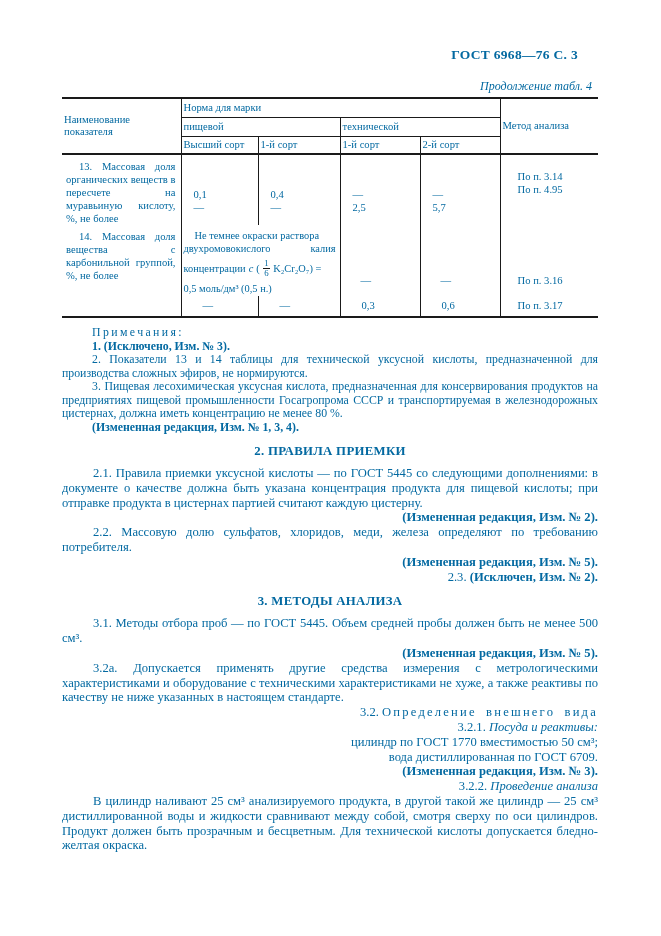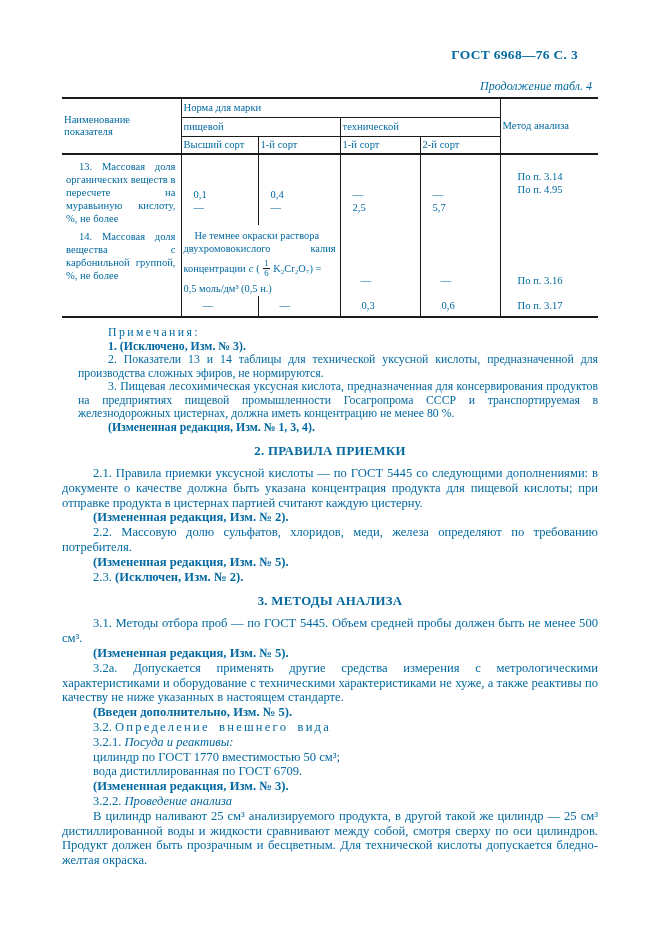--- a/index.html
+++ b/index.html
@@ -40,27 +40,27 @@
   .f1{text-indent:11px;white-space:nowrap;line-height:13px;}
   .f2{display:flex;justify-content:space-between;line-height:13px;align-items:flex-end;}
   .f3{display:flex;align-items:center;gap:3px;height:27px;white-space:nowrap;}
   .f4{white-space:nowrap;line-height:14px;}
   .frac{display:inline-flex;flex-direction:column;align-items:center;font-size:8.8px;line-height:9.5px;}
   .frac .num{border-bottom:1px solid #1a1a1a;padding:0 1.5px;}
   .it{font-style:italic;}
 
   
   .notes{margin-top:8px;font-size:11.8px;line-height:13.5px;}
-  .note{text-indent:30px;margin-left:16px;}
+  .note{text-indent:30px;}
   .nj{text-align:justify;}
   .bold{font-weight:bold;}
   .spaced{letter-spacing:2.4px;}
   .spaced2{letter-spacing:2.2px;word-spacing:4px;}
   .sec-head{font-size:12.8px;font-weight:bold;text-align:center;margin-top:10px;margin-bottom:7px;letter-spacing:0.3px;}
-  .p{font-size:12.6px;line-height:14.8px;text-indent:31px;}
+  .p{font-size:12.6px;line-height:14.8px;text-indent:31px;text-align:right;}
   .pj{text-align:justify;}
 </style>
 </head>
 <body>
 
 <div class="page">
   <div class="content">
 
     <div class="running-head">ГОСТ 6968—76 С. 3</div>
     <div class="continuation">Продолжение табл. 4</div>
@@ -161,21 +161,20 @@
     <div class="p pj">2.1. Правила приемки уксусной кислоты — по ГОСТ 5445 со следующими дополнениями: в документе о качестве должна быть указана концентрация продукта для пищевой кислоты; при отправке продукта в цистернах партией считают каждую цистерну.</div>
     <div class="p bold">(Измененная редакция, Изм. № 2).</div>
     <div class="p pj">2.2. Массовую долю сульфатов, хлоридов, меди, железа определяют по требованию потребителя.</div>
     <div class="p bold">(Измененная редакция, Изм. № 5).</div>
     <div class="p"><span>2.3.</span> <span class="bold">(Исключен, Изм. № 2).</span></div>
 
     <div class="sec-head">3. МЕТОДЫ АНАЛИЗА</div>
     <div class="p pj">3.1. Методы отбора проб — по ГОСТ 5445. Объем средней пробы должен быть не менее 500 см³.</div>
     <div class="p bold">(Измененная редакция, Изм. № 5).</div>
     <div class="p pj">3.2а. Допускается применять другие средства измерения с метрологическими характеристиками и оборудование с техническими характеристиками не хуже, а также реактивы по качеству не ниже указанных в настоящем стандарте.</div>
-    <div class="p bold">(Введен дополнительно, Изм. № 5).</div>
     <div class="p"><span>3.2.</span> <span class="spaced2">Определение внешнего вида</span></div>
     <div class="p"><span>3.2.1.</span> <span class="it">Посуда и реактивы:</span></div>
     <div class="p">цилиндр по ГОСТ 1770 вместимостью 50 см³;</div>
     <div class="p">вода дистиллированная по ГОСТ 6709.</div>
     <div class="p bold">(Измененная редакция, Изм. № 3).</div>
     <div class="p"><span>3.2.2.</span> <span class="it">Проведение анализа</span></div>
     <div class="p pj">В цилиндр наливают 25 см³ анализируемого продукта, в другой такой же цилиндр — 25 см³ дистиллированной воды и жидкости сравнивают между собой, смотря сверху по оси цилиндров. Продукт должен быть прозрачным и бесцветным. Для технической кислоты допускается бледно-желтая окраска.</div>
 
   </div>
 </div>

